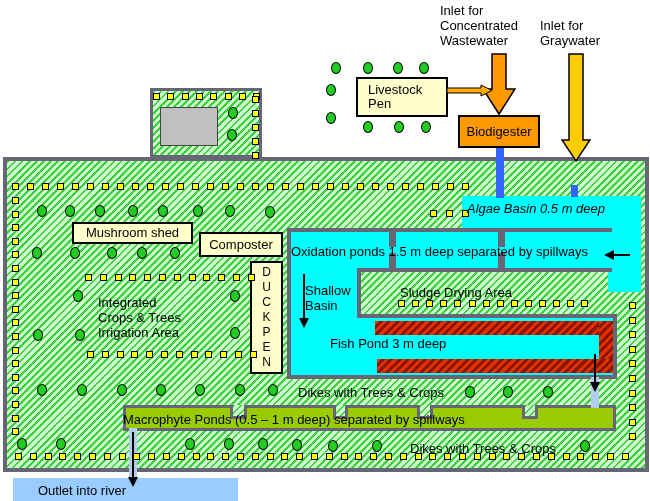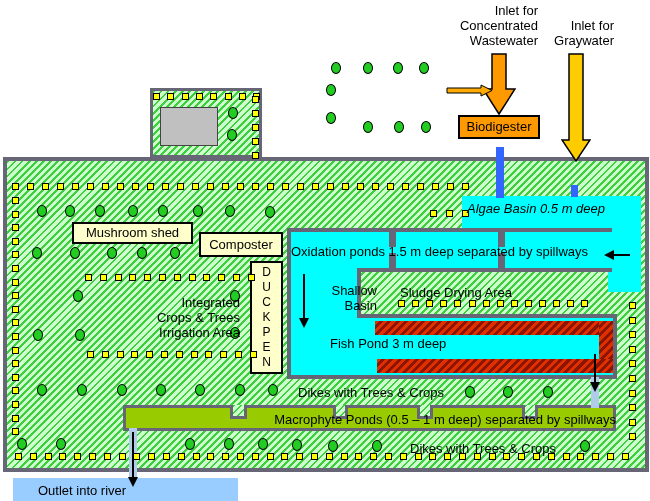--- a/index.html
+++ b/index.html
@@ -5,21 +5,21 @@
   html,body{margin:0;padding:0;background:#fff;}
   #stage{position:relative;width:650px;height:501px;background:#fff;overflow:hidden;
          font-family:"Liberation Sans",sans-serif;color:#000;}
   #stage *{box-sizing:border-box;}
   .abs{position:absolute;}
   .hatch{background:repeating-linear-gradient(135deg,#3ecf3e 0 2px,#ccffcc 2px 5px);}
   .redhatch{background:repeating-linear-gradient(135deg,#e03000 0 3px,#8b1500 3px 6px);}
   .cyan{background:#00ffff;}
   .gborder{border:4px solid #667;}
   .lbl{position:absolute;font-size:13px;line-height:15px;white-space:nowrap;z-index:7;}
-  .ctr{text-align:right;white-space:normal;}
+  .ctr{text-align:left;white-space:normal;}
   .box{position:absolute;border:2px solid #000;display:flex;align-items:center;
        justify-content:center;font-size:13px;line-height:14px;z-index:5;}
   .paleyellow{background:#ffffcc;}
   .wall{position:absolute;background:#667;z-index:4;}
   .pipe{position:absolute;z-index:4;}
   .aline{position:absolute;background:#000;z-index:7;}
   .head-down{position:absolute;width:0;height:0;border-left:5px solid transparent;
              border-right:5px solid transparent;border-top:10px solid #000;z-index:7;}
   .head-left{position:absolute;width:0;height:0;border-top:5px solid transparent;
              border-bottom:5px solid transparent;border-right:10px solid #000;z-index:7;}
@@ -64,21 +64,27 @@
   <div class="notch hatch" style="left:417px;top:405px;width:16px;height:14px;"></div>
   <div class="notch hatch" style="left:522px;top:405px;width:16px;height:14px;"></div>
 
   <div class="abs" style="left:13px;top:478px;width:225px;height:23px;background:#99ccff;z-index:2;"></div>
 
   <div class="pipe" style="left:496px;top:147px;width:8px;height:51px;background:#3366ff;"></div>
   <div class="pipe" style="left:571px;top:185px;width:7px;height:12px;background:#3366ff;"></div>
   <div class="pipe" style="left:591px;top:377px;width:8px;height:31px;background:#b0cce8;"></div>
   <div class="pipe" style="left:129px;top:428px;width:8px;height:51px;background:#b0cce8;"></div>
 
-  <div class="box" style="left:458px;top:115px;width:82px;height:24px;background:#ff9900;">
+  <div class="box paleyellow" style="left:356px;top:77px;width:92px;height:40px;justify-content:flex-start;padding-left:10px;">
+    <div>
+        <div>Livestock</div>
+         <div>Pen</div>
+      </div>
+  </div>
+  <div class="box" style="left:458px;top:115px;width:82px;height:33px;background:#ff9900;">
     <span>Biodigester</span>
   </div>
   <div class="box paleyellow" style="left:72px;top:222px;width:121px;height:22px;">
     <span>Mushroom shed</span>
   </div>
   <div class="box paleyellow" style="left:199px;top:232px;width:84px;height:25px;">
     <span>Composter</span>
   </div>
   <div class="box paleyellow" style="left:250px;top:261px;width:33px;height:113px;font-size:12px;line-height:15px;">
     <div style="text-align:center;">

